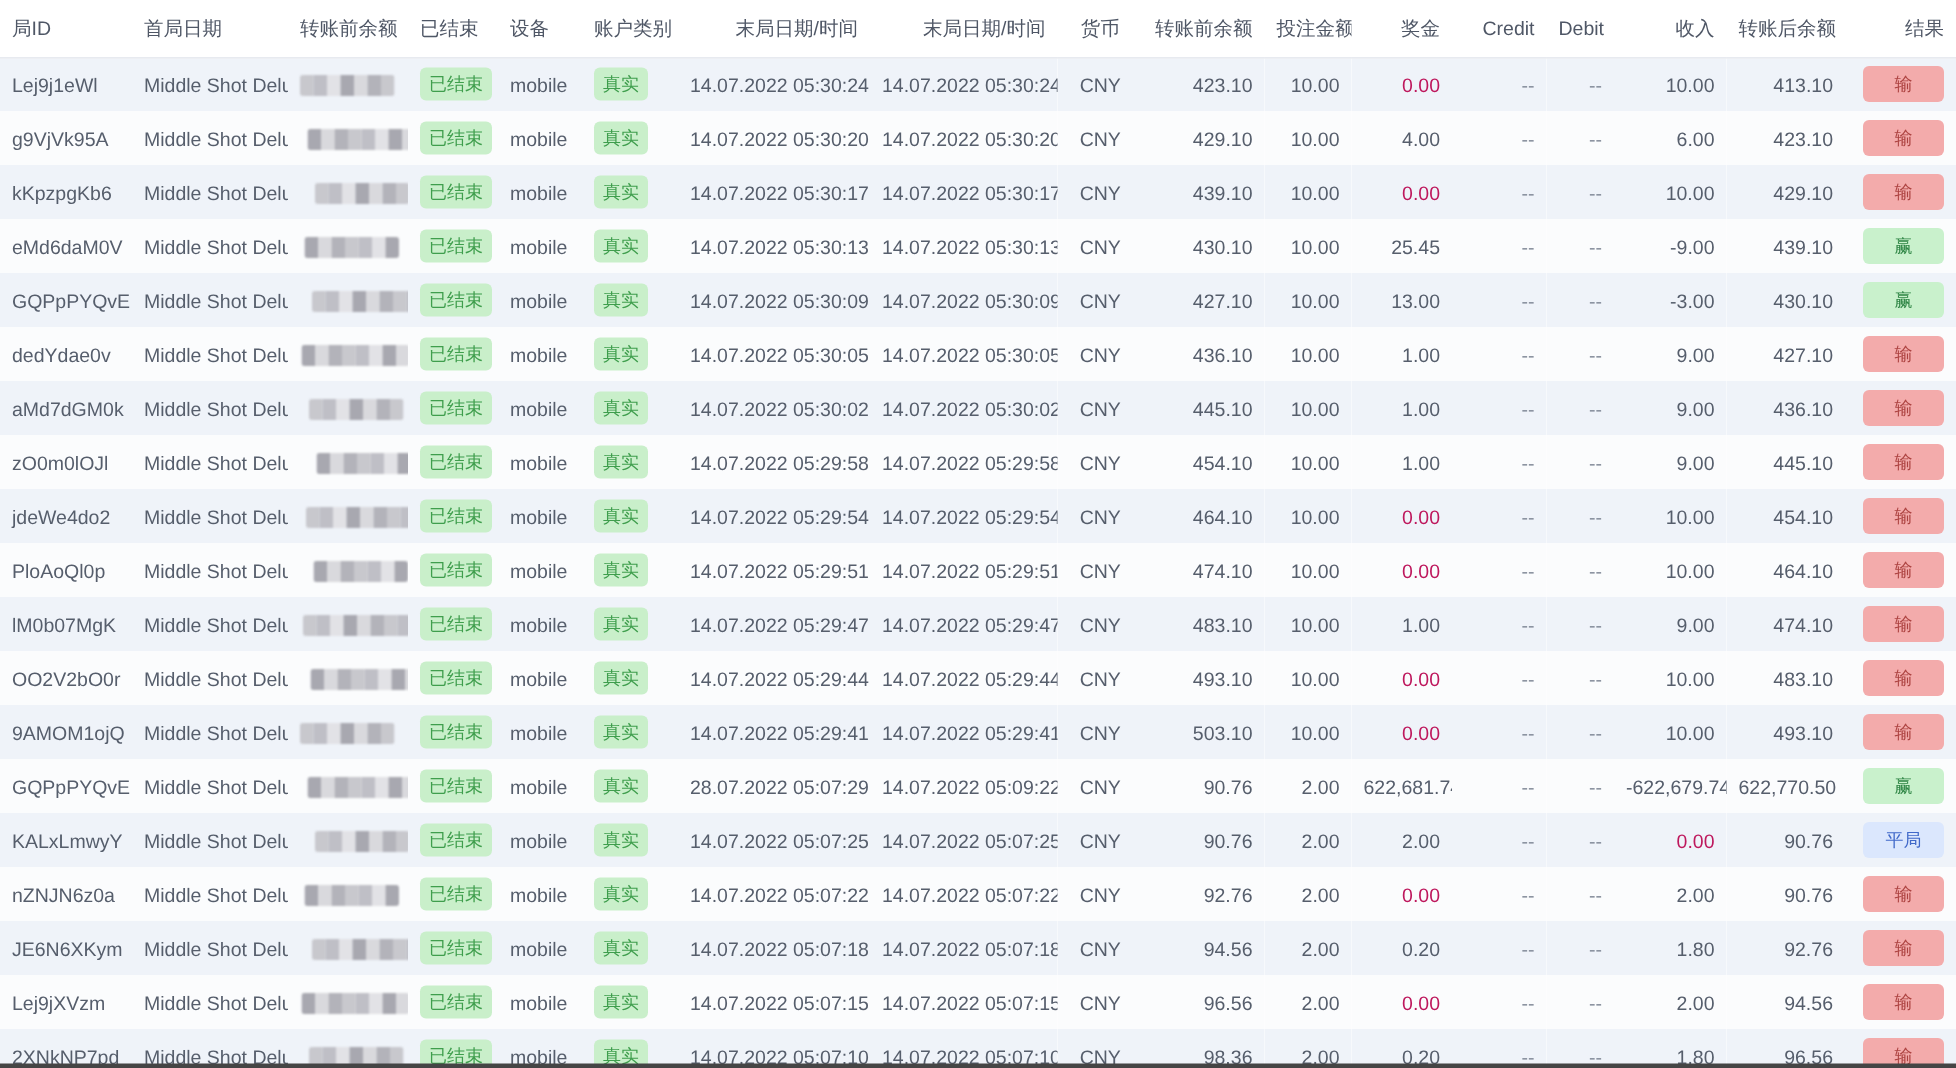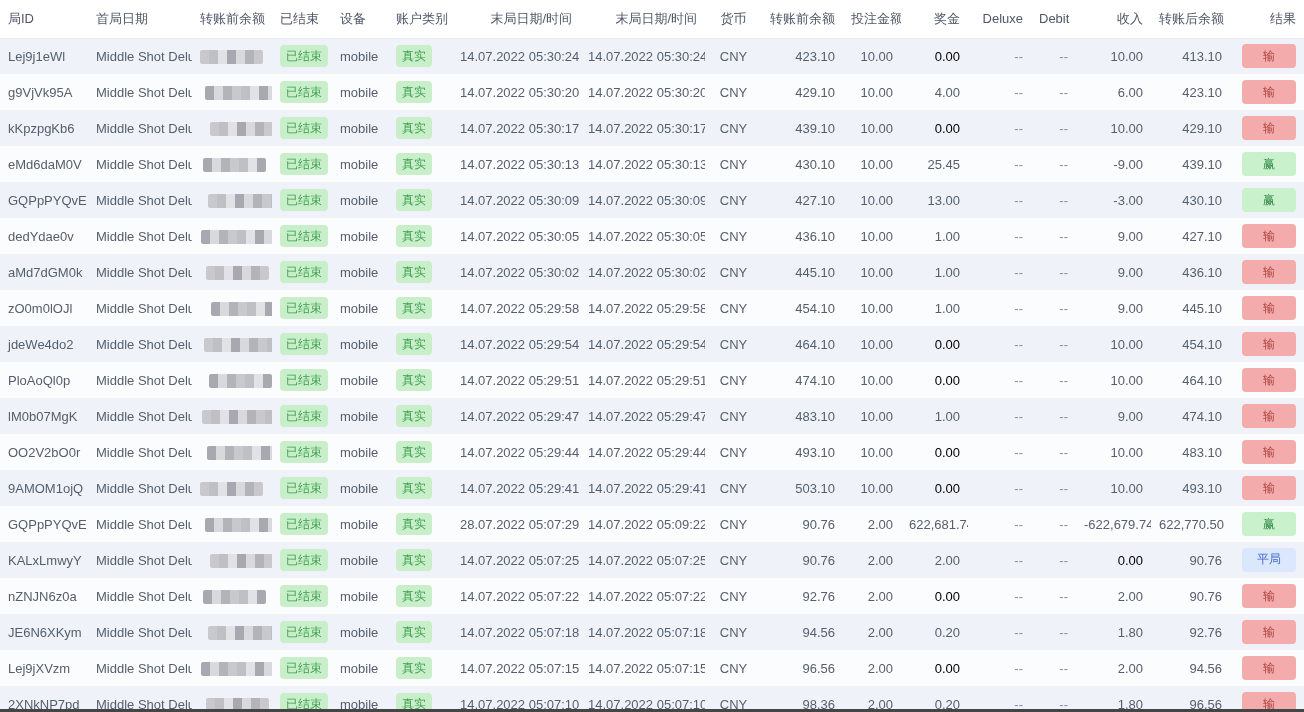--- a/index.html
+++ b/index.html
@@ -16,34 +16,34 @@
     white-space: nowrap; overflow: hidden; text-align: left;
   }
   tbody td {
     height: 36px; padding: 0 8px; font-size: 13px; color: #565e6c;
     white-space: nowrap; overflow: hidden; text-align: left;
   }
   tr.odd  { background: var(--row_odd_bg, #eff3f9); }
   tr.even { background: var(--row_even_bg, #fbfcfd); }
   .align-right  { text-align: right !important; }
   .align-center { text-align: center !important; }
-  .muted { color: #000000; }
+  .muted { color: #be185d; }
   .dash  { color: #868e9c; }
   .badge {
     display: inline-block; border-radius: 4px; font-size: 12px; line-height: 1;
     padding: 5px 6px;
     background: var(--badge_green_bg, #c9efca); color: var(--badge_green_text, #3f9e4d);
   }
   .result-badge {
     display: inline-block; width: 54px; padding: 6px 0; text-align: center;
     border-radius: 4px; font-size: 12px; line-height: 1;
   }
   .result-lose { background: var(--lose_bg, #f3abab); color: var(--lose_text, #ad4341); }
   .result-win  { background: var(--win_bg,  #c9f1cc); color: var(--win_text,  #2e8544); }
-  .result-draw { background: var(--draw_bg, #dbe7fd); color: var(--draw_text, #4169c9); font-family: Liberation Mono, monospace; }
+  .result-draw { background: var(--draw_bg, #dbe7fd); color: var(--draw_text, #4169c9); }
   .redacted {
     display: inline-flex; height: 14px; border-radius: 2px; overflow: hidden;
     vertical-align: middle; filter: blur(0.6px);
   }
   .px { width: 9px; height: 14px; display: inline-block; flex: none; }
   .bottom-bar {
     position: absolute; left: 0; bottom: 0; width: 1304px; height: 3px;
     background: #454545;
   }
 </style>
@@ -77,21 +77,21 @@
         <th class="align-left">转账前余额</th>
         <th class="align-left">已结束</th>
         <th class="align-left">设备</th>
         <th class="align-left">账户类别</th>
         <th class="align-right">末局日期/时间</th>
         <th class="align-right">末局日期/时间</th>
         <th class="align-center">货币</th>
         <th class="align-right">转账前余额</th>
         <th class="align-right">投注金额</th>
         <th class="align-right">奖金</th>
-        <th class="align-right">Deluxe</th>
+        <th class="align-right">Credit</th>
         <th class="align-right">Debit</th>
         <th class="align-right">收入</th>
         <th class="align-right">转账后余额</th>
         <th class="align-right">结果</th>
       </tr>
   </thead>
   <tbody>
       <tr class="odd">
         <td class="align-left">Lej9j1eWl</td>
         <td class="align-left">Middle Shot Deluxe</td>

